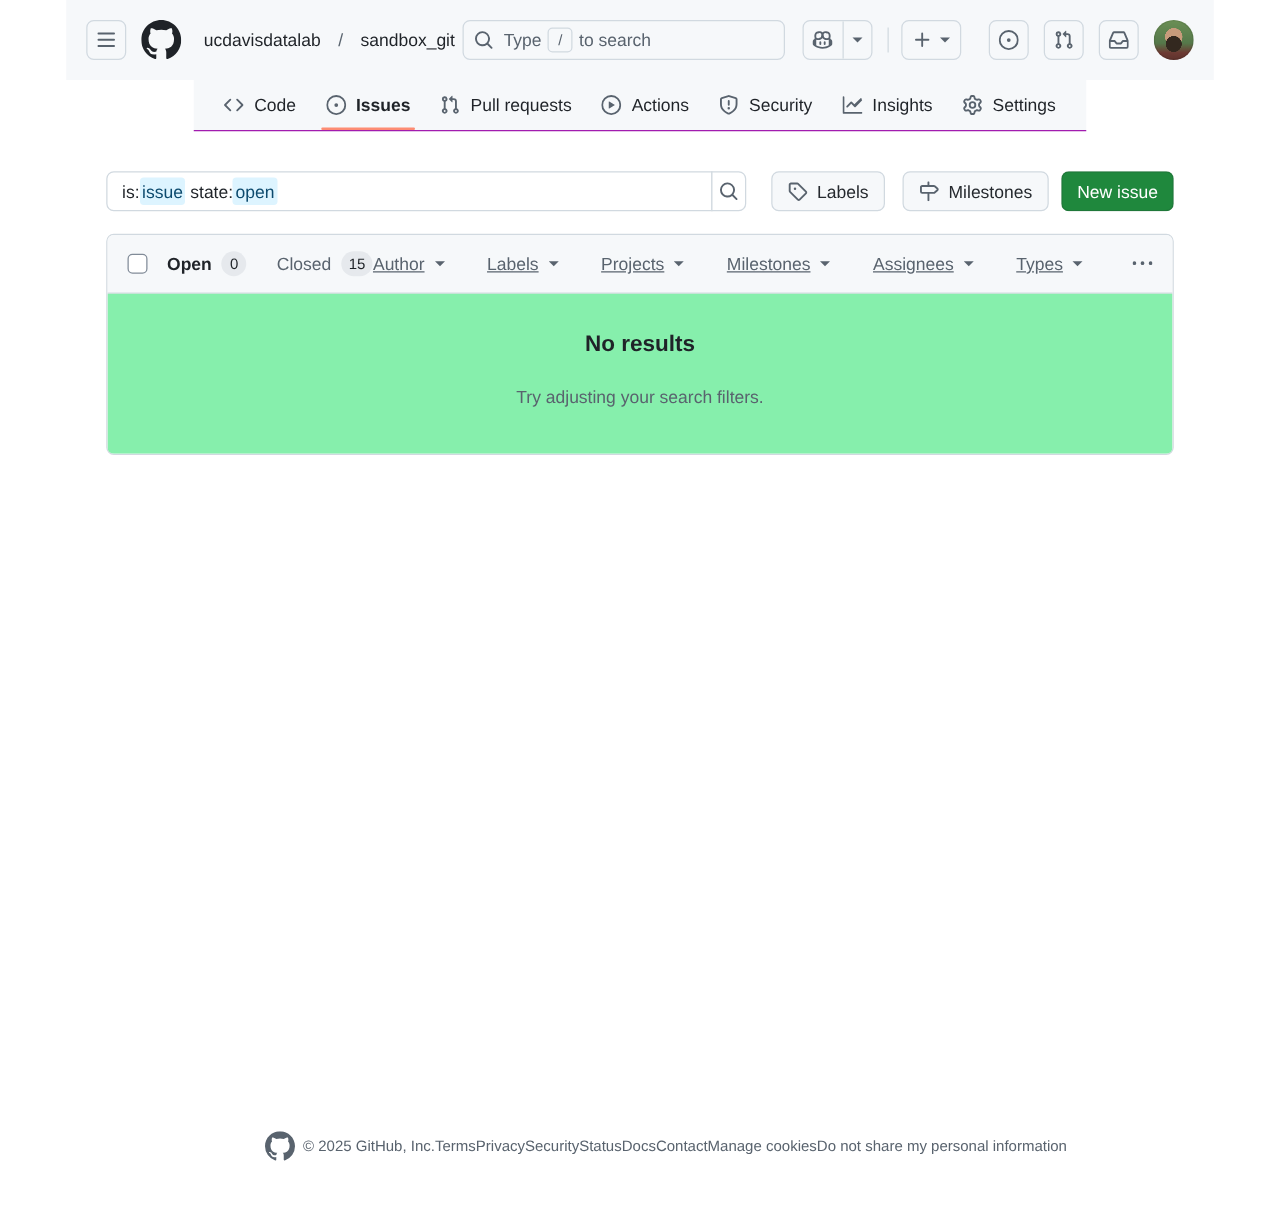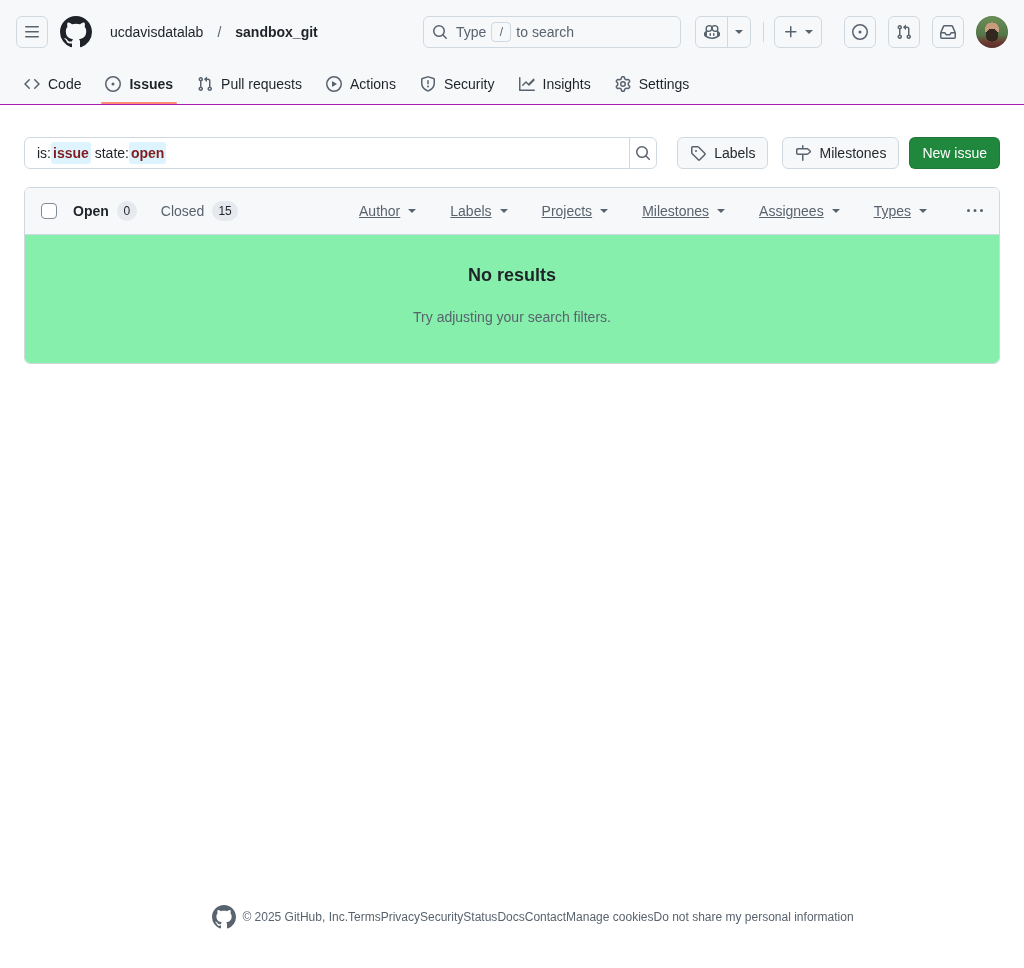--- a/index.html
+++ b/index.html
@@ -2,41 +2,41 @@
 <html><head>
 <meta charset="utf-8">
 <style>
   * { margin: 0; padding: 0; box-sizing: border-box; }
   html, body { background: #fff; }
   body {
     width: 1024px; min-height: 968px;
     font-family: "Liberation Sans", "DejaVu Sans", sans-serif;
     color: #1f2328; font-size: 14px;
   }
-  .page { width: 1024px; min-height: 968px; display: flex; flex-direction: column; }
+  .page { width: 1024px; min-height: 968px; display: flex; flex-direction: column; align-items: center; }
 
   
   .app-header {
     background: #f6f8fa;
     padding: 16px;
     display: flex; align-items: center;
   }
   .icon-btn {
     width: 32px; height: 32px; flex: 0 0 auto;
     display: inline-flex; align-items: center; justify-content: center;
     background: transparent; border: 1px solid #d1d9e0; border-radius: 6px;
     cursor: pointer; color: #59636e;
   }
   .icon-btn svg { fill: #59636e; }
   .gh-logo { margin-left: 12px; display: inline-flex; cursor: pointer; }
   .gh-logo svg { fill: #1f2328; }
   .breadcrumb { margin-left: 12px; display: flex; align-items: center; gap: 8px; white-space: nowrap; }
   .breadcrumb .crumb { color: #1f2328; text-decoration: none; padding: 4px 6px; border-radius: 6px; cursor: pointer; }
   .breadcrumb .sep { color: #59636e; }
-  .breadcrumb .repo { font-weight: 700; }
+  .breadcrumb .repo { font-weight: 400; }
 
   .header-search {
     margin-left: auto;
     width: 258px; height: 32px;
     border: 1px solid #d1d9e0; border-radius: 6px;
     display: flex; align-items: center; gap: 8px;
     padding: 0 8px; color: #59636e; background: transparent; cursor: text;
   }
   .header-search svg { fill: #59636e; flex: 0 0 auto; }
   .header-search .ph { display: flex; align-items: center; gap: 5px; font-size: 14px; color: #59636e; }
@@ -95,21 +95,21 @@
   
   main { padding: 32px 24px 0; }
   .filter-row { display: flex; align-items: center; border-radius: 14px; }
   .query-group { flex: 1 1 auto; display: flex; height: 32px; }
   .query-input {
     flex: 1 1 auto; height: 32px;
     background: #fff; border: 1px solid #d1d9e0; border-radius: 6px 0 0 6px;
     display: flex; align-items: center; padding: 0 12px;
     font-size: 14px; cursor: text; white-space: pre;
   }
-  .token-hl { background: #ddf4ff; color: #7f1d1d; border-radius: 3px; padding: 3px 2px; font-weight: bold; }
+  .token-hl { background: #ddf4ff; color: #0c4a6e; border-radius: 3px; padding: 3px 2px; }
   .query-search-btn {
     width: 28px; height: 32px; margin-left: -1px;
     background: #fff; border: 1px solid #d1d9e0; border-radius: 0 6px 6px 0;
     display: inline-flex; align-items: center; justify-content: center; cursor: pointer;
   }
   .query-search-btn svg { fill: #59636e; }
 
   .btn {
     height: 32px; padding: 0 12px;
     display: inline-flex; align-items: center; gap: 8px;

